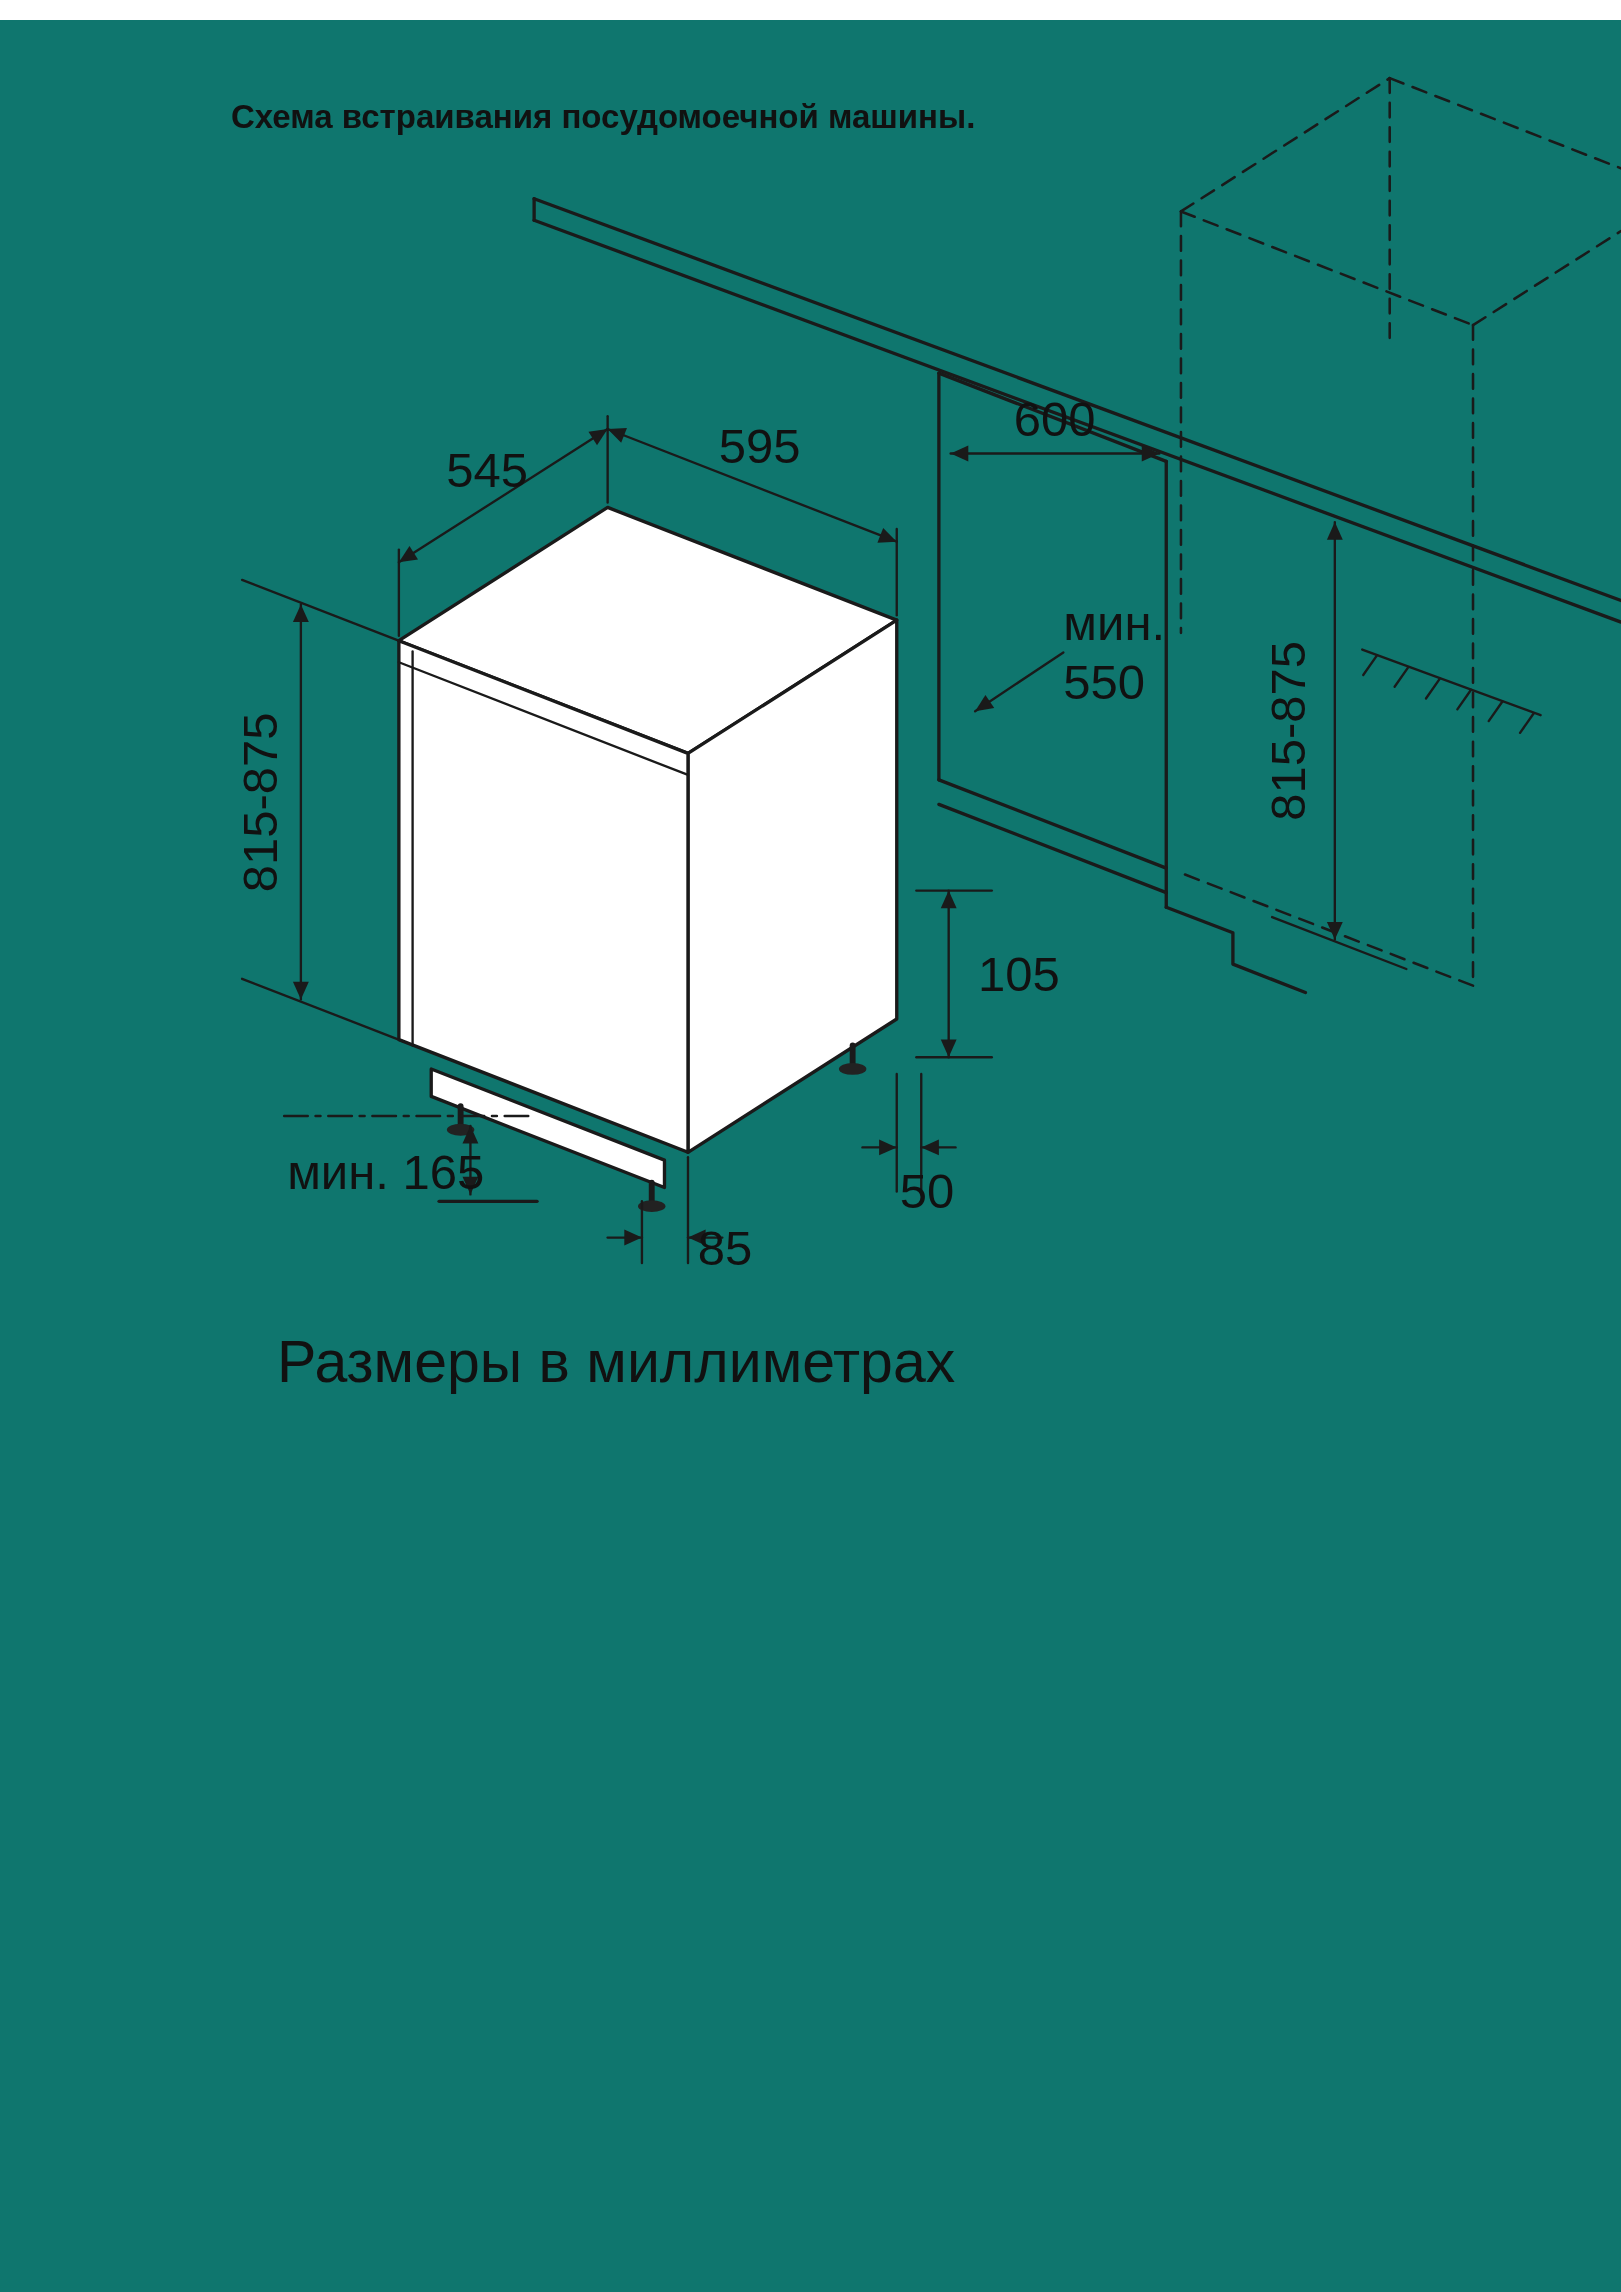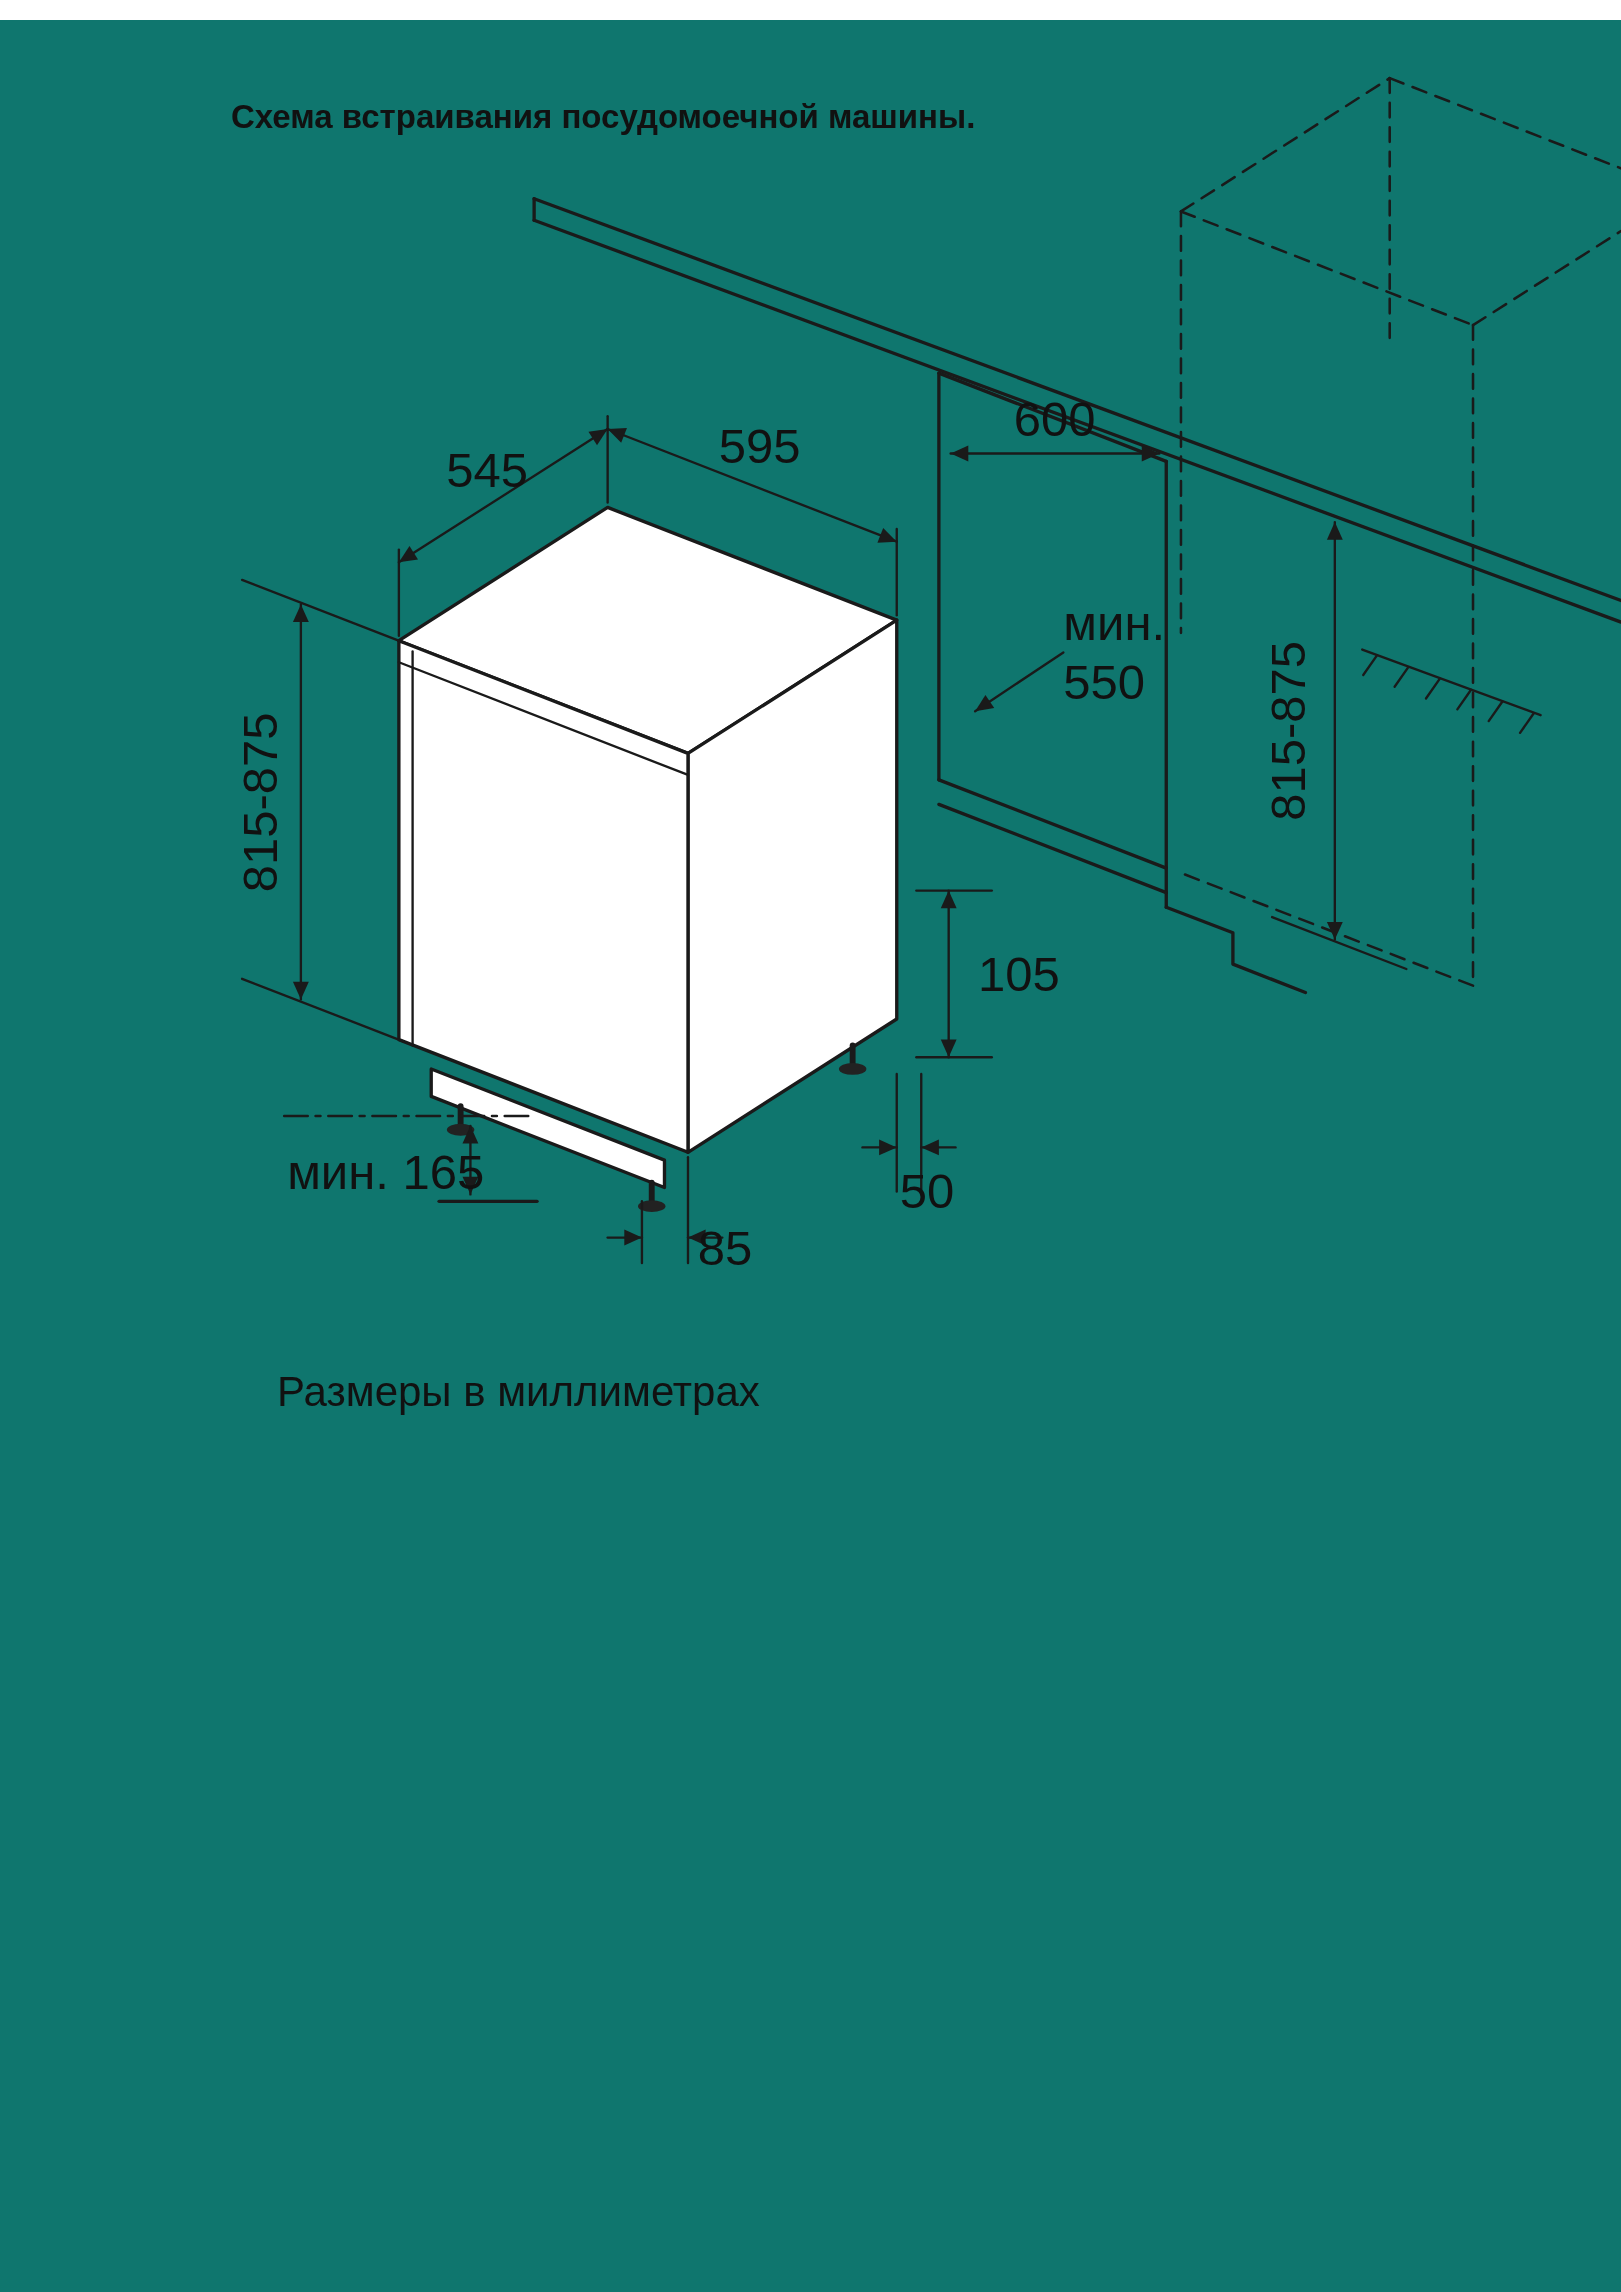--- a/index.html
+++ b/index.html
@@ -1,19 +1,19 @@
 <!DOCTYPE html>
 <html><head>
 <meta charset="utf-8">
 <style>
   html,body{margin:0;padding:0;background:#ffffff;}
   .page{position:relative;width:1621px;height:2293px;background:#0f766e;
         font-family:"Liberation Sans",sans-serif;overflow:hidden;margin-top:20px;}
   .doc-title{position:absolute;left:231px;top:78px;font-size:33px;font-weight:bold;color:#111;}
-  .units-note{position:absolute;left:277px;top:1348px;font-size:42px;color:#111;}
+  .units-note{position:absolute;left:277px;top:1308px;font-size:59px;color:#111;}
   svg.diagram{position:absolute;left:0;top:0;}
   .ln{stroke:#1a1a1a;fill:none;stroke-linecap:round;stroke-linejoin:round;}
   .main{stroke-width:3.4;}
   .thin{stroke-width:2.4;}
   .dash{stroke-width:2.6;stroke-dasharray:15 10;}
   .dashdot{stroke-width:2.6;stroke-dasharray:24 8 5 8;}
   .facefill{fill:#ffffff;}
   .dimtxt{font-family:"Liberation Sans",sans-serif;font-size:50px;fill:#111;}
 </style>
 </head>

